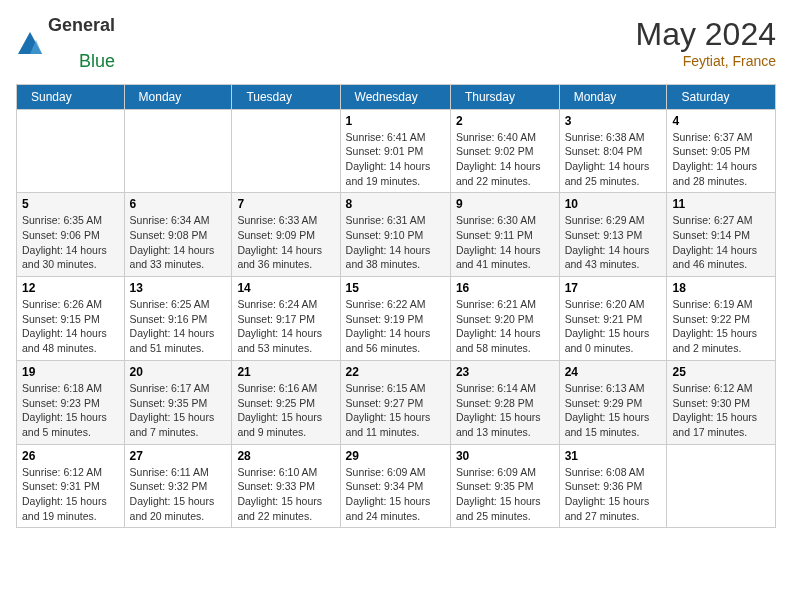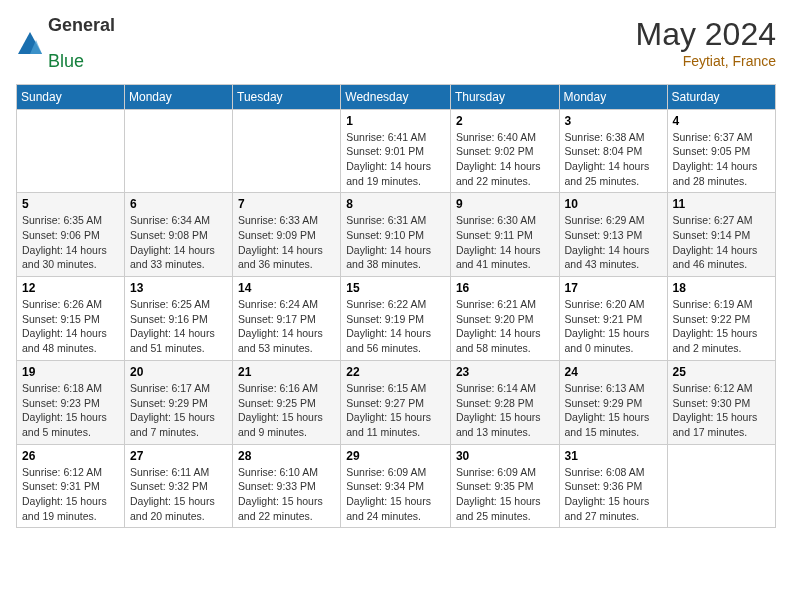--- a/index.html
+++ b/index.html
@@ -12,20 +12,21 @@
     }
     .header {
       display: flex;
       justify-content: space-between;
       align-items: flex-start;
       margin-bottom: 12px;
     }
     .logo {
       display: flex;
       align-items: center;
+      text-align: right;
     }
     .logo-text {
       display: flex;
       flex-direction: column;
       line-height: 1.1;
     }
     .logo-general {
       font-size: 18px;
       font-weight: bold;
       color: #333;
@@ -55,21 +56,21 @@
     }
     .calendar {
       width: 100%;
       border-collapse: collapse;
       font-size: 11px;
     }
     .calendar th {
       background: #1a6faf;
       color: #fff;
       text-align: left;
-      padding: 5px 4px;
+      padding: 5px 14px;
       font-size: 12px;
       font-weight: normal;
       border: 1px solid #ccc;
     }
     .calendar td {
       border: 1px solid #ccc;
       vertical-align: top;
       padding: 4px 5px;
       width: 113px;
       min-height: 80px;
@@ -245,21 +246,21 @@
       <tr>
         <td>
           <span class="day-num">19</span>
           <div class="day-info">Sunrise: 6:18 AM
 Sunset: 9:23 PM
 Daylight: 15 hours and 5 minutes.</div>
         </td>
         <td>
           <span class="day-num">20</span>
           <div class="day-info">Sunrise: 6:17 AM
-Sunset: 9:29 PM
+Sunset: 9:35 PM
 Daylight: 15 hours and 7 minutes.</div>
         </td>
         <td>
           <span class="day-num">21</span>
           <div class="day-info">Sunrise: 6:16 AM
 Sunset: 9:25 PM
 Daylight: 15 hours and 9 minutes.</div>
         </td>
         <td>
           <span class="day-num">22</span>

